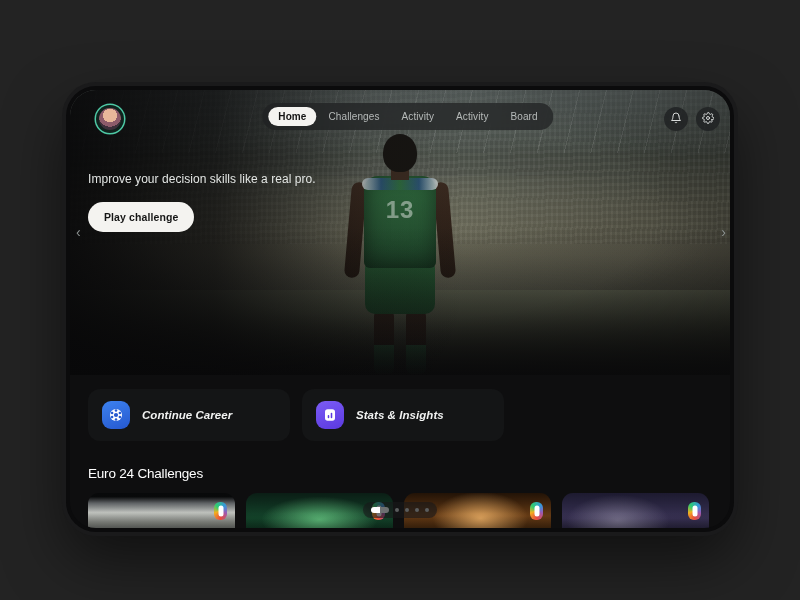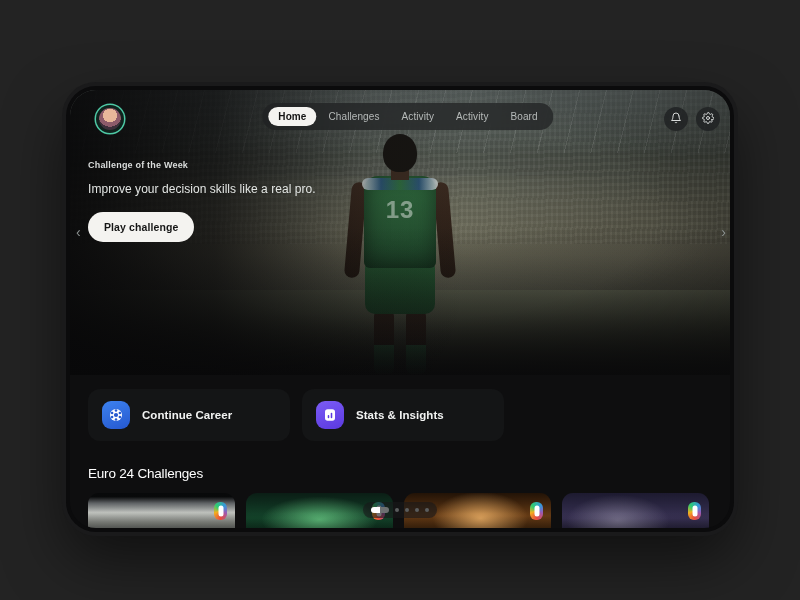--- a/index.html
+++ b/index.html
@@ -157,21 +157,21 @@
   }
   .dot { width: 4px; height: 4px; border-radius: 50%; background: #5a5d5e; }
   .dot.active {
     width: 18px; height: 6px; border-radius: 4px;
     background: linear-gradient(90deg, #ffffff 0 48%, #6d7071 48% 100%);
   }
 
   
   .quick-row {
     position: absolute; left: 18px; top: 299px; z-index: 5;
-    display: flex; gap: 12px;
+    display: flex; gap: 12px; font-style: italic;
   }
   .quick-card {
     width: 202px; height: 52px; border-radius: 12px;
     background: #141516;
     display: flex; align-items: center; gap: 12px; padding: 0 14px;
   }
   .qc-icon {
     width: 28px; height: 28px; border-radius: 9px; flex: 0 0 auto;
     display: flex; align-items: center; justify-content: center;
     color: #fff;
@@ -274,21 +274,20 @@
               <svg viewBox="0 0 24 24" fill="none" stroke="currentColor" stroke-width="2" stroke-linecap="round" stroke-linejoin="round">
                 <circle cx="12" cy="12" r="3"></circle>
                 <path d="M19.4 15a1.65 1.65 0 0 0 .33 1.82l.06.06a2 2 0 1 1-2.83 2.83l-.06-.06a1.65 1.65 0 0 0-1.82-.33 1.65 1.65 0 0 0-1 1.51V21a2 2 0 1 1-4 0v-.09A1.65 1.65 0 0 0 9 19.4a1.65 1.65 0 0 0-1.82.33l-.06.06a2 2 0 1 1-2.83-2.83l.06-.06a1.65 1.65 0 0 0 .33-1.82 1.65 1.65 0 0 0-1.51-1H3a2 2 0 1 1 0-4h.09A1.65 1.65 0 0 0 4.6 9a1.65 1.65 0 0 0-.33-1.82l-.06-.06a2 2 0 1 1 2.83-2.83l.06.06A1.65 1.65 0 0 0 9 4.6h.09A1.65 1.65 0 0 0 10.6 3.09V3a2 2 0 1 1 4 0v.09A1.65 1.65 0 0 0 16.11 4.6a1.65 1.65 0 0 0 1.82-.33l.06-.06a2 2 0 1 1 2.83 2.83l-.06.06A1.65 1.65 0 0 0 20.43 9v.09a1.65 1.65 0 0 0 1.51 1.51H22a2 2 0 1 1 0 4h-.09a1.65 1.65 0 0 0-1.51 1z"></path>
               </svg>
             </span>
           </div>
         </div>
       </div>
 
       <div class="hero-content">
-        <div class="eyebrow">Challenge of the Week</div>
         <div class="hero-sub">Improve your decision skills like a real pro.</div>
         <div class="play-btn">Play challenge</div>
       </div>
 
       <div class="hero-arrow left">‹</div>
       <div class="hero-arrow right">›</div>
 
       <div class="dots">
         <div class="dot active"></div>
         <div class="dot"></div>

